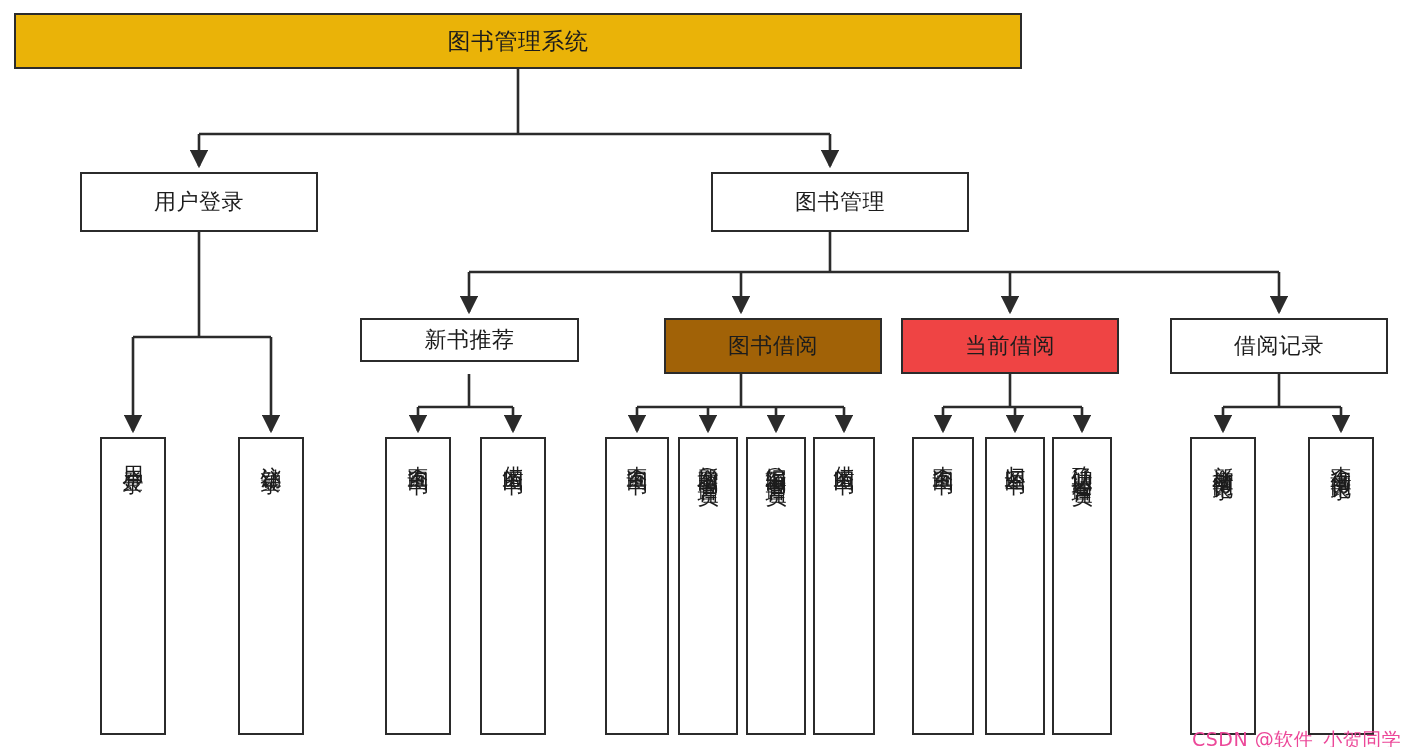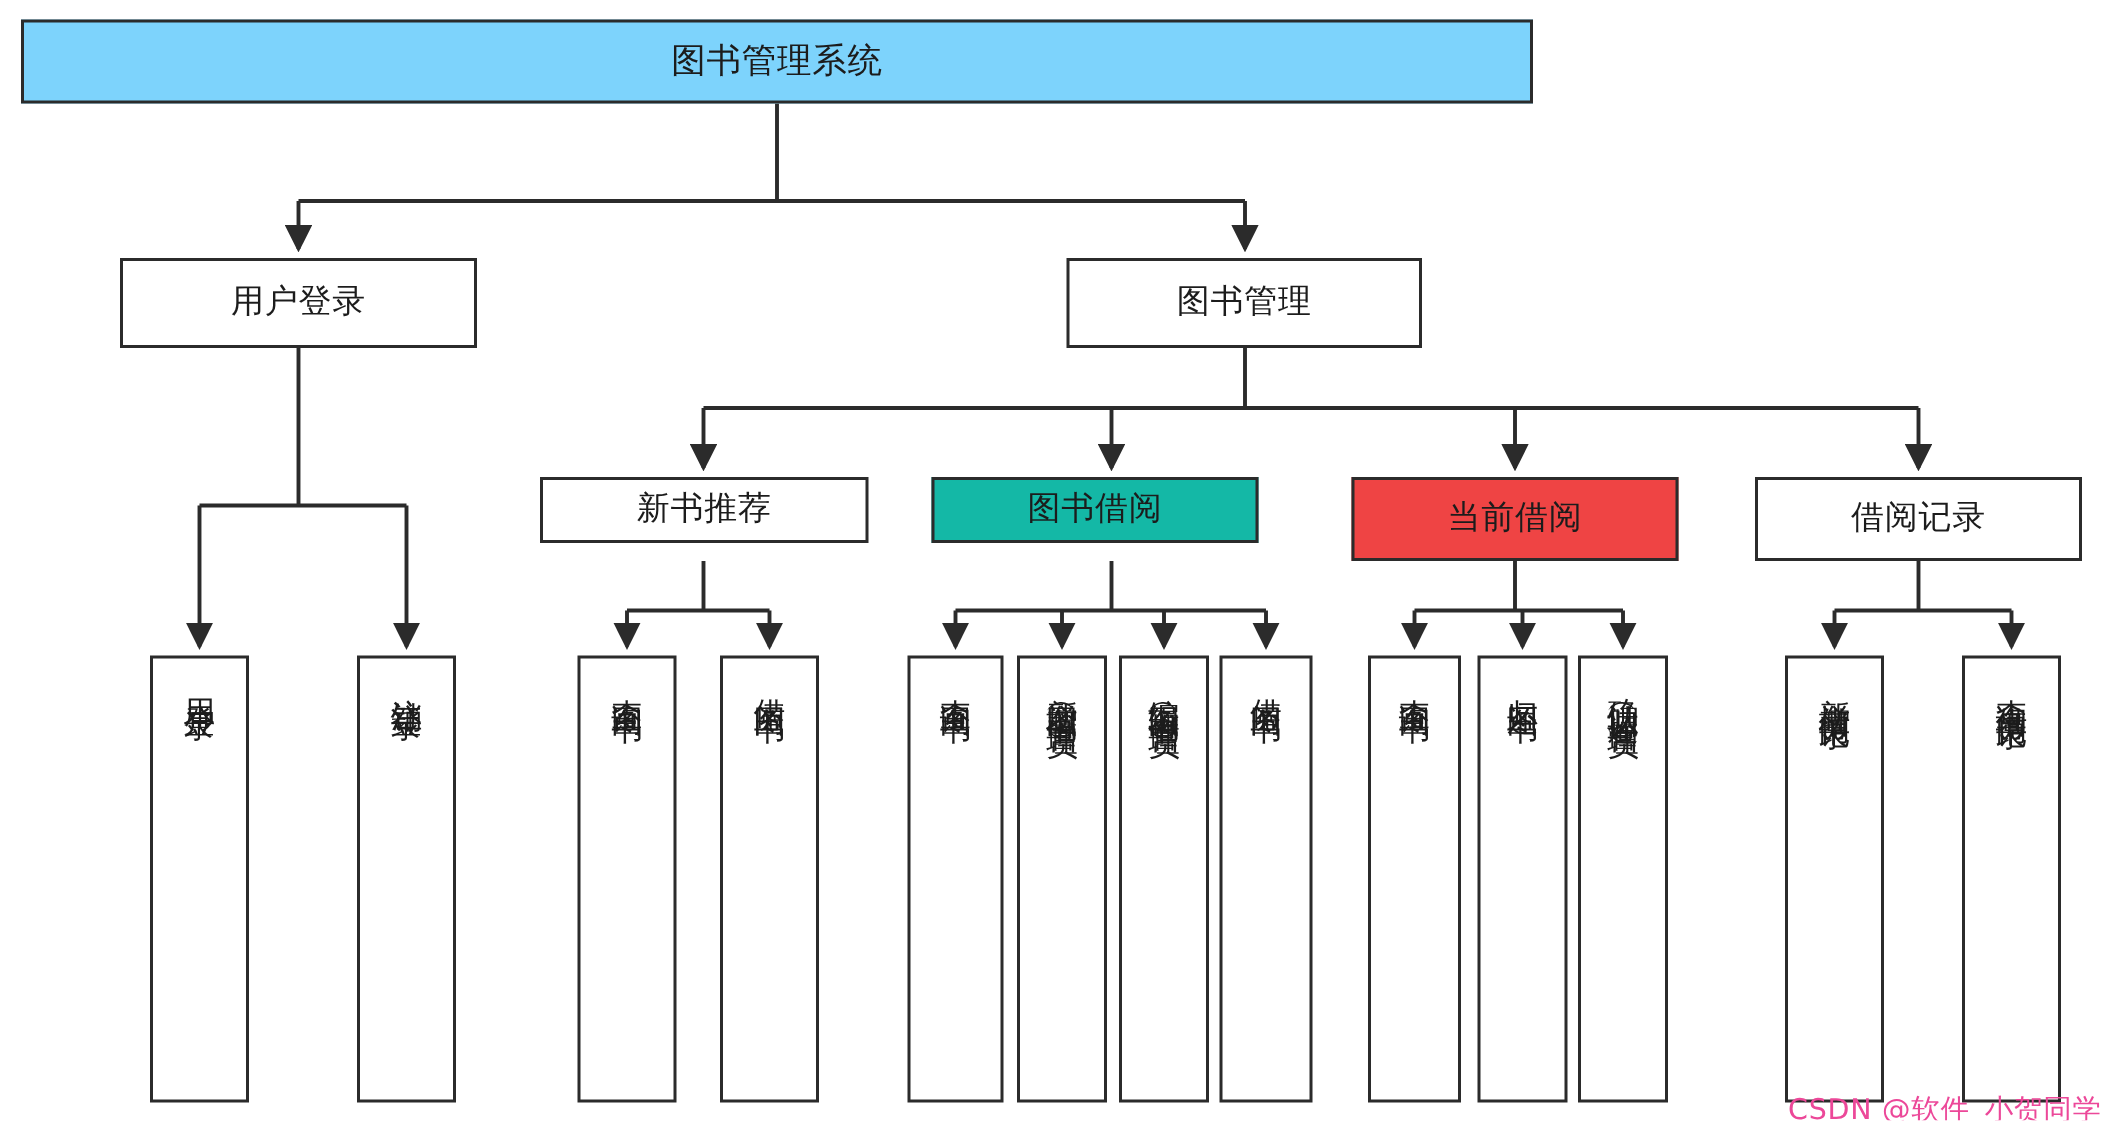--- a/index.html
+++ b/index.html
@@ -113,35 +113,35 @@
       <path d="M 1015 407 L 1015 431" marker-end="url(#arrow)"></path>
       <path d="M 1082 407 L 1082 431" marker-end="url(#arrow)"></path>
 
       <path d="M 1279 374 L 1279 407"></path>
       <path d="M 1223 407 L 1341 407"></path>
       <path d="M 1223 407 L 1223 431" marker-end="url(#arrow)"></path>
       <path d="M 1341 407 L 1341 431" marker-end="url(#arrow)"></path>
     </g>
   </svg>
 
-  <div class="node root" style="left: 14px; top: 13px; width: 1008px; height: 56px; border-color: rgb(43, 43, 43); background: #7dd3fc;">
+  <div class="node root" style="left: 14px; top: 13px; width: 1008px; height: 56px; border-color: rgb(43, 43, 43); background: #eab308;">
     <span class="label">图书管理系统</span>
   </div>
 
   <div class="node branch" style="left: 80px; top: 172px; width: 238px; height: 60px; border-color: rgb(43, 43, 43); background: rgb(255, 255, 255);">
     <span class="label">用户登录</span>
   </div>
-  <div class="node branch" style="left: 711px; top: 172px; width: 237px; height: 60px; border-color: rgb(43, 43, 43); background: rgb(255, 255, 255);">
+  <div class="node branch" style="left: 711px; top: 172px; width: 258px; height: 60px; border-color: rgb(43, 43, 43); background: rgb(255, 255, 255);">
     <span class="label">图书管理</span>
   </div>
 
   <div class="node branch" style="left: 360px; top: 318px; width: 219px; height: 44px; border-color: rgb(43, 43, 43); background: rgb(255, 255, 255);">
     <span class="label">新书推荐</span>
   </div>
-  <div class="node branch" style="left: 621px; top: 318px; width: 218px; height: 44px; border-color: rgb(43, 43, 43); background: #14b8a6;">
+  <div class="node branch" style="left: 664px; top: 318px; width: 218px; height: 56px; border-color: rgb(43, 43, 43); background: #a16207;">
     <span class="label">图书借阅</span>
   </div>
   <div class="node branch" style="left: 901px; top: 318px; width: 218px; height: 56px; border-color: rgb(43, 43, 43); background: #ef4444;">
     <span class="label">当前借阅</span>
   </div>
   <div class="node branch" style="left: 1170px; top: 318px; width: 218px; height: 56px; border-color: rgb(43, 43, 43); background: rgb(255, 255, 255);">
     <span class="label">借阅记录</span>
   </div>
 
   <div class="node leaf" style="left: 100px; top: 437px; width: 66px; height: 298px; border-color: rgb(43, 43, 43); background: rgb(255, 255, 255);">

